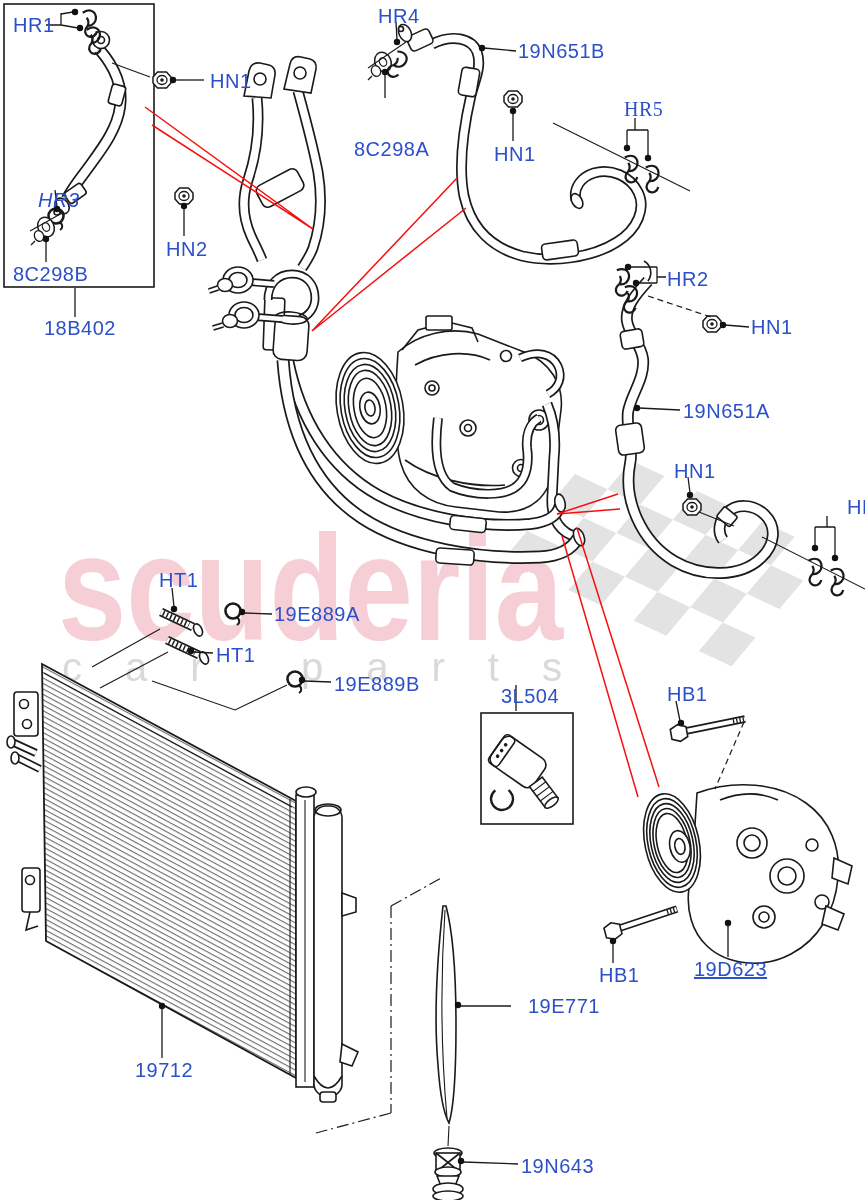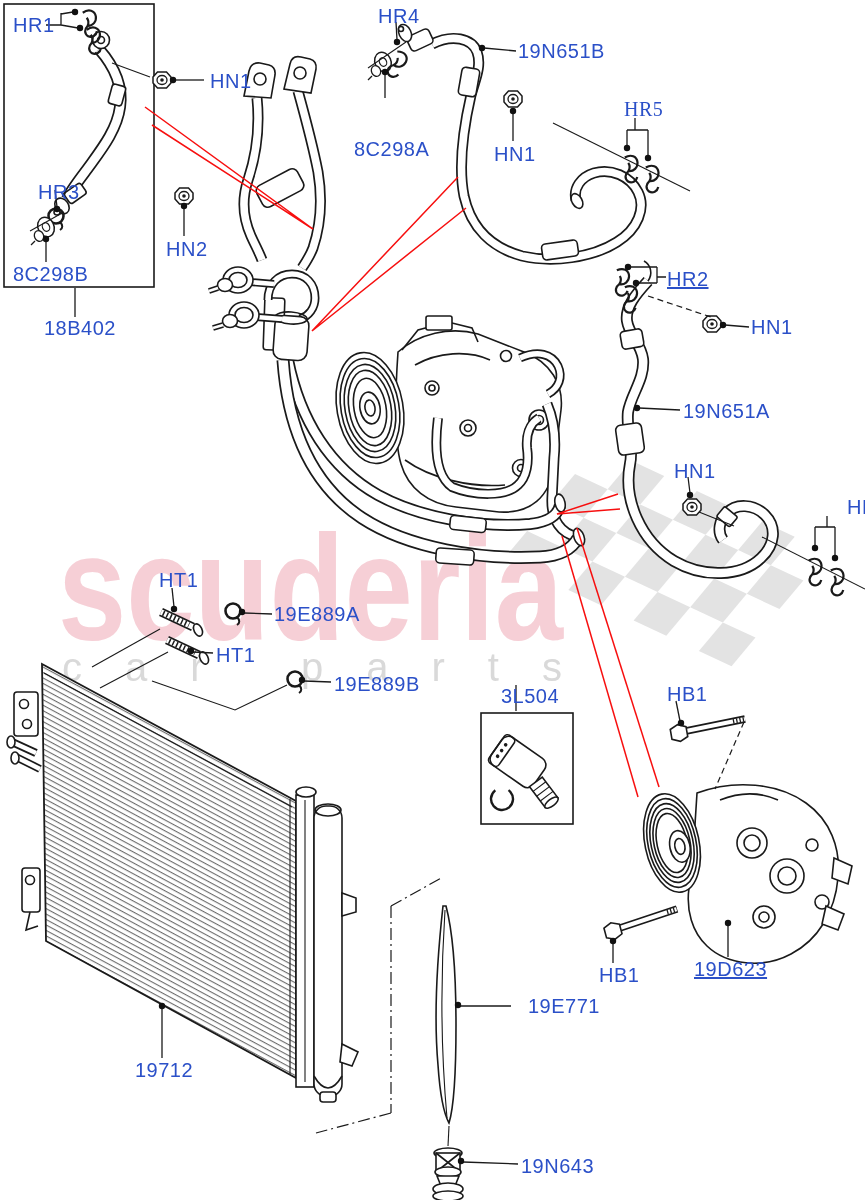--- a/index.html
+++ b/index.html
@@ -391,30 +391,30 @@
     <path class="redline" d="M458,177 L312,331 L466,208"></path>
     <path class="redline" d="M618,494 L557,514 L620,509"></path>
     <path class="redline" d="M562,536 L638,797"></path>
     <path class="redline" d="M577,528 L659,787"></path>
   </g>
 </svg>
 
 <div id="labels-layer">
       <div class="part-label" style="left: 13px; top: 15px;">HR1</div>
       <div class="part-label" style="left: 210px; top: 71px;">HN1</div>
-      <div class="part-label" style="left: 38px; top: 182px;">HR3</div>
+      <div class="part-label" style="left: 38px; top: 190px; font-style: italic;">HR3</div>
       <div class="part-label" style="left: 166px; top: 239px;">HN2</div>
       <div class="part-label" style="left: 13px; top: 264px;">8C298B</div>
       <div class="part-label" style="left: 44px; top: 318px;">18B402</div>
       <div class="part-label" style="left: 378px; top: 6px;">HR4</div>
       <div class="part-label" style="left: 354px; top: 99px; margin-top: 40px;">8C298A</div>
       <div class="part-label" style="left: 518px; top: 41px;">19N651B</div>
       <div class="part-label" style="left: 494px; top: 144px;">HN1</div>
       <div class="part-label" style="left: 624px; top: 99px; font-family: Liberation Serif, serif;">HR5</div>
-      <div class="part-label" style="left: 667px; top: 269px; text-decoration: underline;">HR2</div>
+      <div class="part-label" style="left: 667px; top: 269px;">HR2</div>
       <div class="part-label" style="left: 751px; top: 317px;">HN1</div>
       <div class="part-label" style="left: 683px; top: 401px;">19N651A</div>
       <div class="part-label" style="left: 674px; top: 461px;">HN1</div>
       <div class="part-label" style="left: 807px; top: 497px; margin-left: 40px;">HR6</div>
       <div class="part-label" style="left: 159px; top: 570px;">HT1</div>
       <div class="part-label" style="left: 274px; top: 604px;">19E889A</div>
       <div class="part-label" style="left: 216px; top: 645px;">HT1</div>
       <div class="part-label" style="left: 334px; top: 674px; text-align: right;">19E889B</div>
       <div class="part-label" style="left: 501px; top: 686px;">3L504</div>
       <div class="part-label" style="left: 667px; top: 684px;">HB1</div>

